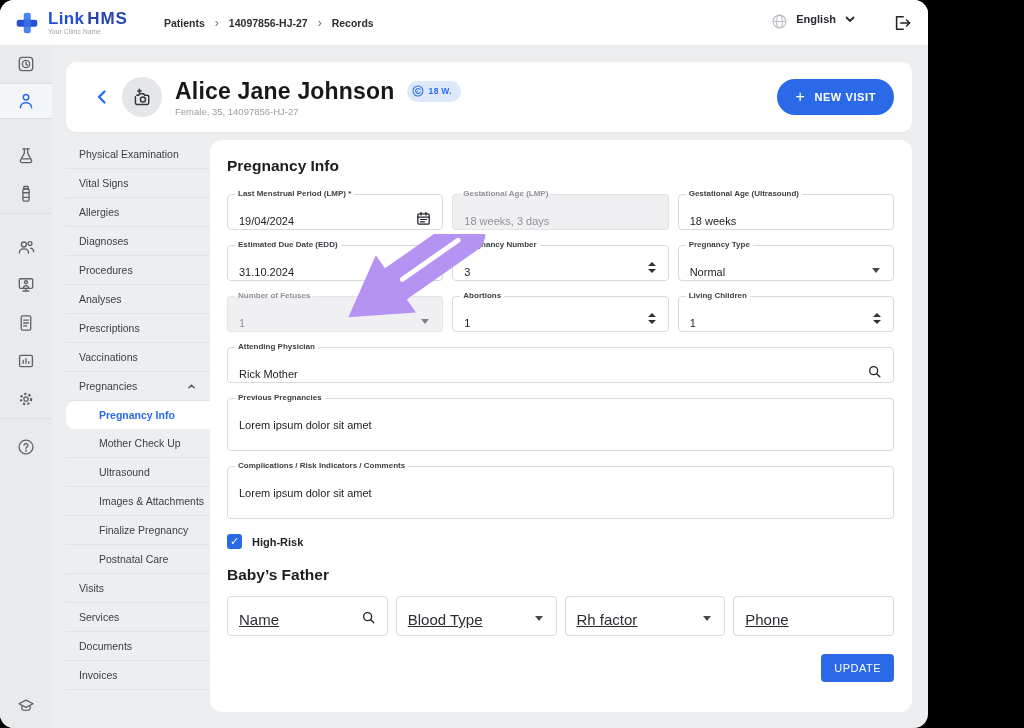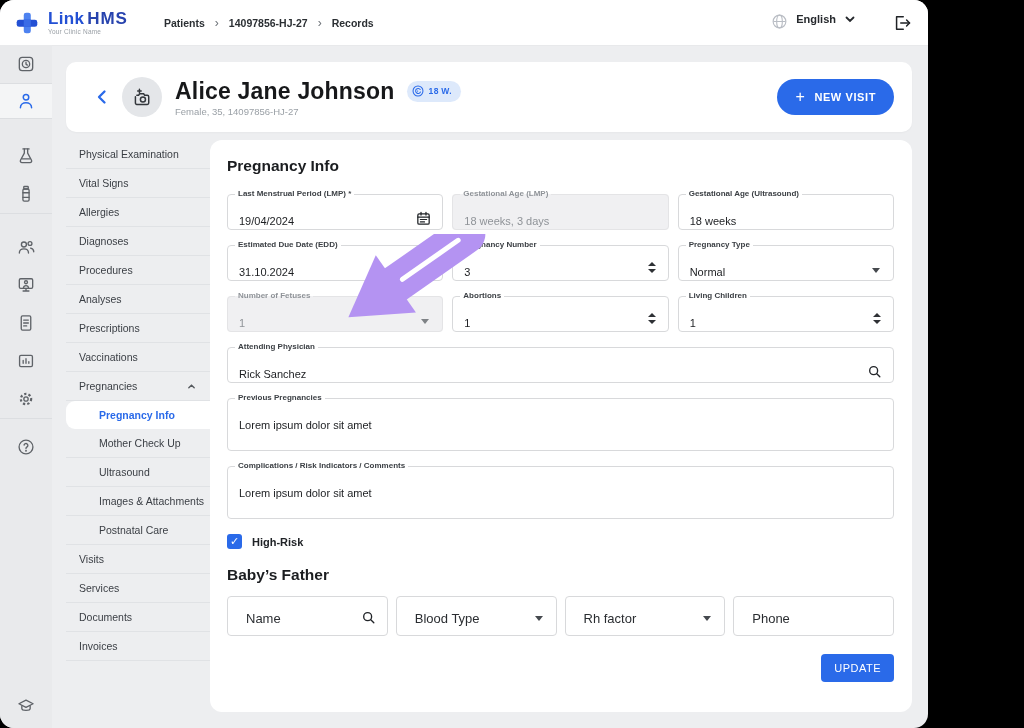--- a/index.html
+++ b/index.html
@@ -72,21 +72,21 @@
   .caret{position:absolute;right:13px;top:19px;width:0;height:0;border-left:4.5px solid transparent;border-right:4.5px solid transparent;border-top:5px solid #45494e;cursor:pointer;}
   .caret.dim{border-top-color:#7e8286;}
 
   .chkrow{display:flex;align-items:center;margin-top:15px;}
   .chk{width:15px;height:15px;background:#2a6ae9;border-radius:3px;color:#fff;font-size:11px;line-height:15px;text-align:center;cursor:pointer;}
   .chklab{font-size:11px;font-weight:600;color:#202327;margin-left:10px;}
 
   .father-title{font-size:15.5px;font-weight:700;color:#1b1d20;margin:17px 0 12px 0;}
   .grid4{display:grid;grid-template-columns:repeat(4,1fr);gap:8px;}
   .pfld{border:1px solid #d8d9db;border-radius:4px;height:40px;position:relative;box-sizing:border-box;background:#fff;}
-  .pfld .ph{position:absolute;left:18px;top:14px;font-size:13px;color:#2a2d31;}
+  .pfld .ph{position:absolute;left:11px;top:14px;font-size:15px;color:#2a2d31;text-decoration:underline;}
 
   .update-row{display:flex;justify-content:flex-end;margin-top:18px;}
   .update-btn{background:#2a6ae9;color:#fff;border:none;border-radius:4px;height:28px;padding:0 13px;font-size:11px;font-weight:400;letter-spacing:.5px;cursor:pointer;}
 
   .arrow-annot{position:absolute;left:328px;top:234px;width:170px;height:98px;pointer-events:none;z-index:6;}
 </style>
 </head>
 <body>
 
 <div class="window">
@@ -261,20 +261,21 @@
         <div class="nav-item">
           <span>Pregnancies</span>
           <svg class="chev" viewBox="0 0 10 10" fill="none" stroke="#55595e" stroke-width="1.5" stroke-linecap="round">
               <path d="M2 6.5 L5 3.5 L8 6.5"></path>
             </svg>
         </div>
         <div class="nav-item sub active">Pregnancy Info</div>
         <div class="nav-item sub">Mother Check Up</div>
         <div class="nav-item sub">Ultrasound</div>
         <div class="nav-item sub">Images &amp; Attachments</div>
+        <div class="nav-item sub">Finalize Pregnancy</div>
         <div class="nav-item sub">Postnatal Care</div>
         <div class="nav-item">Visits</div>
         <div class="nav-item">Services</div>
         <div class="nav-item">Documents</div>
         <div class="nav-item">Invoices</div>
       </nav>
 
       <div class="form-card">
         <div class="form-title">Pregnancy Info</div>
 
@@ -337,21 +338,21 @@
             <legend>Living Children</legend>
             <span class="val">1</span>
             <span class="stepper">
                 <span class="up"></span>
                 <span class="dn"></span>
               </span>
           </fieldset>
 
           <fieldset class="fld full">
             <legend>Attending Physician</legend>
-            <span class="val">Rick Sanchez</span>
+            <span class="val">Rick Mother</span>
             <svg class="icn" viewBox="0 0 24 24" fill="none" stroke="#212428" stroke-width="1.9" stroke-linecap="round">
               <circle cx="10.8" cy="10.8" r="5.6"></circle>
                 <path d="M15.2 15.2 L19.5 19.5"></path>
             </svg>
           </fieldset>
 
           <fieldset class="fld full tall">
             <legend>Previous Pregnancies</legend>
             <span class="val">Lorem ipsum dolor sit amet</span>
           </fieldset>

